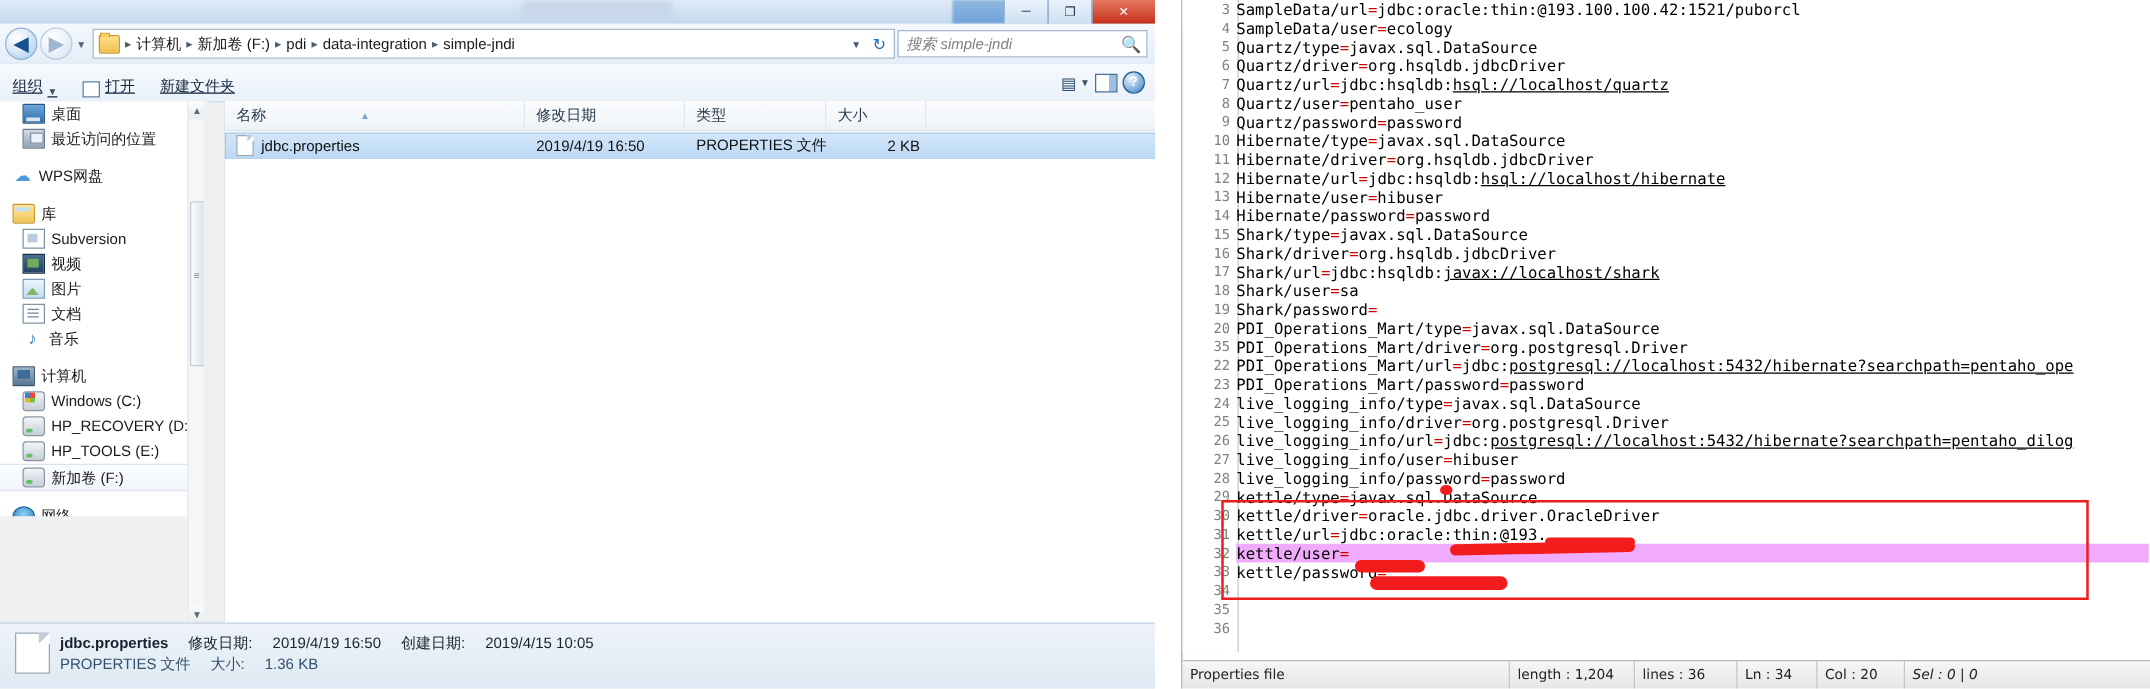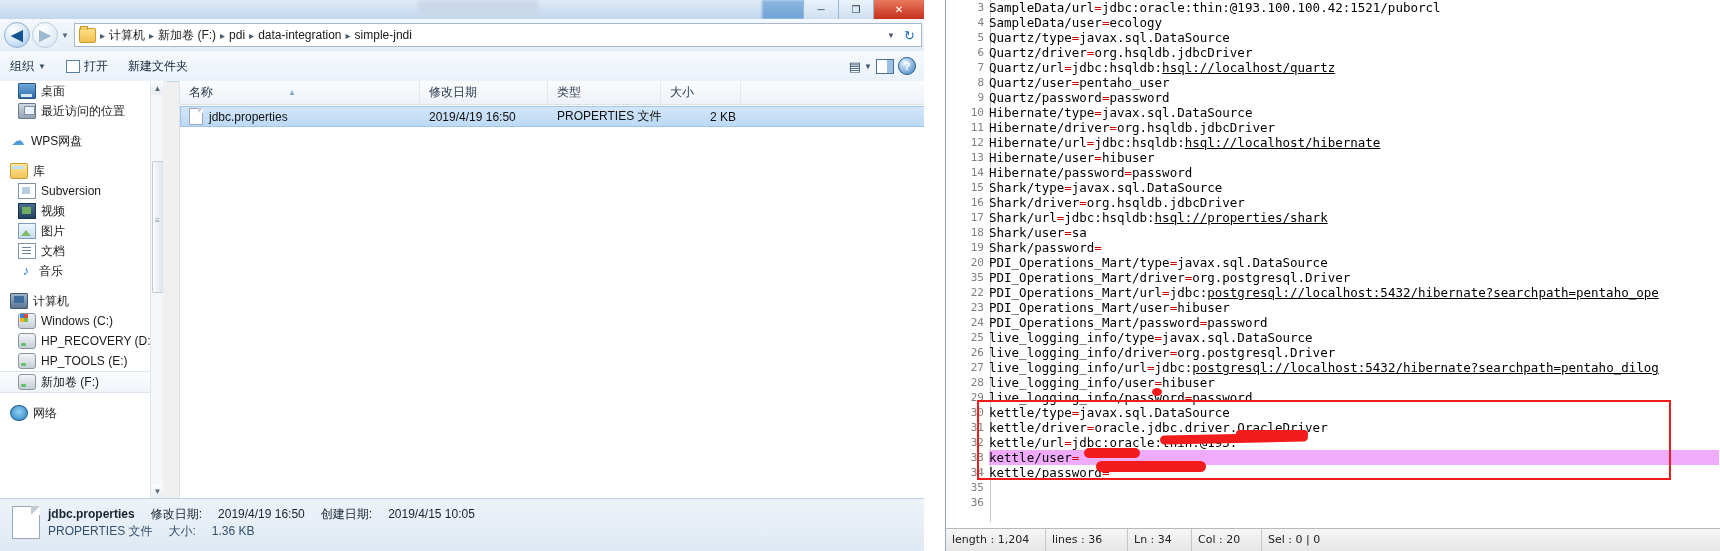--- a/index.html
+++ b/index.html
@@ -99,42 +99,42 @@
   .search-icon { color: #2b6cb0; font-style: normal; font-size: 13px; }
 
   
   .toolbar {
     position: absolute; left: 0; top: 51px; width: 924px; height: 30px;
     background: linear-gradient(to bottom,#f7fafd,#e9f1f9);
     border-bottom: 1px solid #c8d6e6;
     display: flex; align-items: center;
     font-size: 12px; color: #10253c;
   }
-  .tb-item { padding: 0 10px; display: flex; align-items: center; gap: 4px; height: 24px; }
+  .tb-item { padding: 0 10px; display: flex; align-items: flex-end; gap: 4px; height: 24px; text-decoration: underline; }
   .tb-caret { font-size: 8px; color: #3c4f66; }
   .tb-open-icon {
     width: 12px; height: 11px; border: 1px solid #5a7fa8; background: #fff;
     display:inline-block;
   }
   .tb-right { margin-left: auto; display: flex; align-items: center; gap: 4px; padding-right: 8px; }
   .tb-view-icon { font-size: 13px; color: #2b4a6b; letter-spacing:-1px;}
   .tb-pane-icon {
     width: 16px; height: 13px; border: 1px solid #4a6f96;
     background: linear-gradient(to right,#ffffff 62%, #9cc0e2 62%);
   }
   .tb-help {
     width: 16px; height: 16px; border-radius: 50%;
     background: radial-gradient(circle at 35% 30%,#eaf4fd,#3a80c4);
     border: 1px solid #23618f; color: #fff; font-size: 11px; font-weight: bold;
     display:flex; align-items:center; justify-content:center;
   }
 
   
   .sidebar {
-    position: absolute; left: 0; top: 81px; width: 163px; height: 417px;
+    position: absolute; left: 0; top: 81px; width: 163px; height: 332px;
     background: #ffffff; overflow: hidden;
     font-size: 12px; color: #1a1a1a;
   }
   .side-item {
     display: flex; align-items: center; gap: 5px;
     height: 20px; padding-left: 18px; white-space: nowrap;
   }
   .side-item.lvl1 { padding-left: 10px; }
   .side-item.sel {
     background: linear-gradient(to bottom,#fbfcfe,#f1f5fa);
@@ -300,21 +300,21 @@
     display: flex; align-items: center;
     font-family: "DejaVu Sans", sans-serif; font-size: 11px; color: #222;
   }
   .st-cell { height: 22px; line-height: 22px; box-sizing: border-box; padding-left: 6px;
              border-right: 1px solid #c6c6c6; white-space: nowrap; }
   .st-type { width: 262px; }
   .st-len { width: 100px; }
   .st-lines{ width: 82px; }
   .st-ln   { width: 64px; }
   .st-col  { width: 70px; }
-  .st-sel  { width: 110px; border-right: none; }
+  .st-sel  { width: 110px; border-right: none; font-style: italic; }
 
   
   .edge-panel {
     position: absolute; left: 0; top: 0; width: 31px; height: 522px;
     background: #f7f7f7; border-right: 1px solid #d0d0d0;
   }
   .edge-tabline {
     position: absolute; left: 0; top: 0; width: 31px; height: 22px;
     background: #eef2f7; border-bottom: 1px solid #c9d3de;
   }
@@ -351,20 +351,24 @@
         <span class="crumb-sep">▸</span>
         <span class="crumb">新加卷 (F:)</span>
         <span class="crumb-sep">▸</span>
         <span class="crumb">pdi</span>
         <span class="crumb-sep">▸</span>
         <span class="crumb">data-integration</span>
         <span class="crumb-sep">▸</span>
         <span class="crumb">simple-jndi</span>
         <span class="crumb-caret">▼</span>
         <span class="crumb-refresh">↻</span>
+      </div>
+      <div class="searchbox">
+        <span>搜索 simple-jndi</span>
+        <span class="search-icon">🔍</span>
       </div>
     </div>
 
     <div class="toolbar">
       <div class="tb-item">
         <span>组织</span>
         <span class="tb-caret">▼</span>
       </div>
       <div class="tb-item">
         <span class="tb-open-icon"></span>
@@ -549,27 +553,26 @@
           <div class="cline">Quartz/url<span class="eq">=</span>jdbc:hsqldb:<span class="lnk">hsql://localhost/quartz</span></div>
           <div class="cline">Quartz/user<span class="eq">=</span>pentaho_user</div>
           <div class="cline">Quartz/password<span class="eq">=</span>password</div>
           <div class="cline">Hibernate/type<span class="eq">=</span>javax.sql.DataSource</div>
           <div class="cline">Hibernate/driver<span class="eq">=</span>org.hsqldb.jdbcDriver</div>
           <div class="cline">Hibernate/url<span class="eq">=</span>jdbc:hsqldb:<span class="lnk">hsql://localhost/hibernate</span></div>
           <div class="cline">Hibernate/user<span class="eq">=</span>hibuser</div>
           <div class="cline">Hibernate/password<span class="eq">=</span>password</div>
           <div class="cline">Shark/type<span class="eq">=</span>javax.sql.DataSource</div>
           <div class="cline">Shark/driver<span class="eq">=</span>org.hsqldb.jdbcDriver</div>
-          <div class="cline">Shark/url<span class="eq">=</span>jdbc:hsqldb:<span class="lnk">hsql://properties/shark</span></div>
+          <div class="cline">Shark/url<span class="eq">=</span>jdbc:hsqldb:<span class="lnk">javax://localhost/shark</span></div>
           <div class="cline">Shark/user<span class="eq">=</span>sa</div>
           <div class="cline">Shark/password<span class="eq">=</span></div>
           <div class="cline">PDI_Operations_Mart/type<span class="eq">=</span>javax.sql.DataSource</div>
           <div class="cline">PDI_Operations_Mart/driver<span class="eq">=</span>org.postgresql.Driver</div>
           <div class="cline">PDI_Operations_Mart/url<span class="eq">=</span>jdbc:<span class="lnk">postgresql://localhost:5432/hibernate?searchpath=pentaho_ope</span></div>
-          <div class="cline">PDI_Operations_Mart/user<span class="eq">=</span>hibuser</div>
           <div class="cline">PDI_Operations_Mart/password<span class="eq">=</span>password</div>
           <div class="cline">live_logging_info/type<span class="eq">=</span>javax.sql.DataSource</div>
           <div class="cline">live_logging_info/driver<span class="eq">=</span>org.postgresql.Driver</div>
           <div class="cline">live_logging_info/url<span class="eq">=</span>jdbc:<span class="lnk">postgresql://localhost:5432/hibernate?searchpath=pentaho_dilog</span></div>
           <div class="cline">live_logging_info/user<span class="eq">=</span>hibuser</div>
           <div class="cline">live_logging_info/password<span class="eq">=</span>password</div>
           <div class="cline">kettle/type<span class="eq">=</span>javax.sql.DataSource</div>
           <div class="cline">kettle/driver<span class="eq">=</span>oracle.jdbc.driver.OracleDriver</div>
           <div class="cline">kettle/url<span class="eq">=</span>jdbc:oracle:thin:@193.</div>
           <div class="cline cur">kettle/user<span class="eq">=</span></div>
@@ -578,20 +581,21 @@
         </div>
       <div class="redbox"></div>
       <div class="redact dot"></div>
       <div class="redact r1"></div>
       <div class="redact r1b"></div>
       <div class="redact r2"></div>
       <div class="redact r3"></div>
     </div>
 
     <div class="status">
+      <div class="st-cell st-type">Properties file</div>
       <div class="st-cell st-len">length : 1,204</div>
       <div class="st-cell st-lines">lines : 36</div>
       <div class="st-cell st-ln">Ln : 34</div>
       <div class="st-cell st-col">Col : 20</div>
       <div class="st-cell st-sel">Sel : 0 | 0</div>
     </div>
   </div>
 </div>
 
 </body></html>

